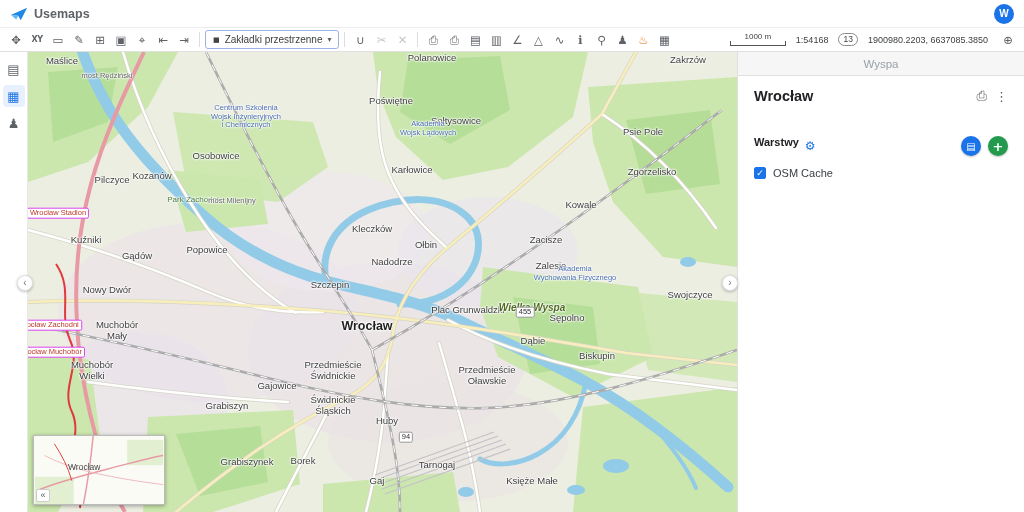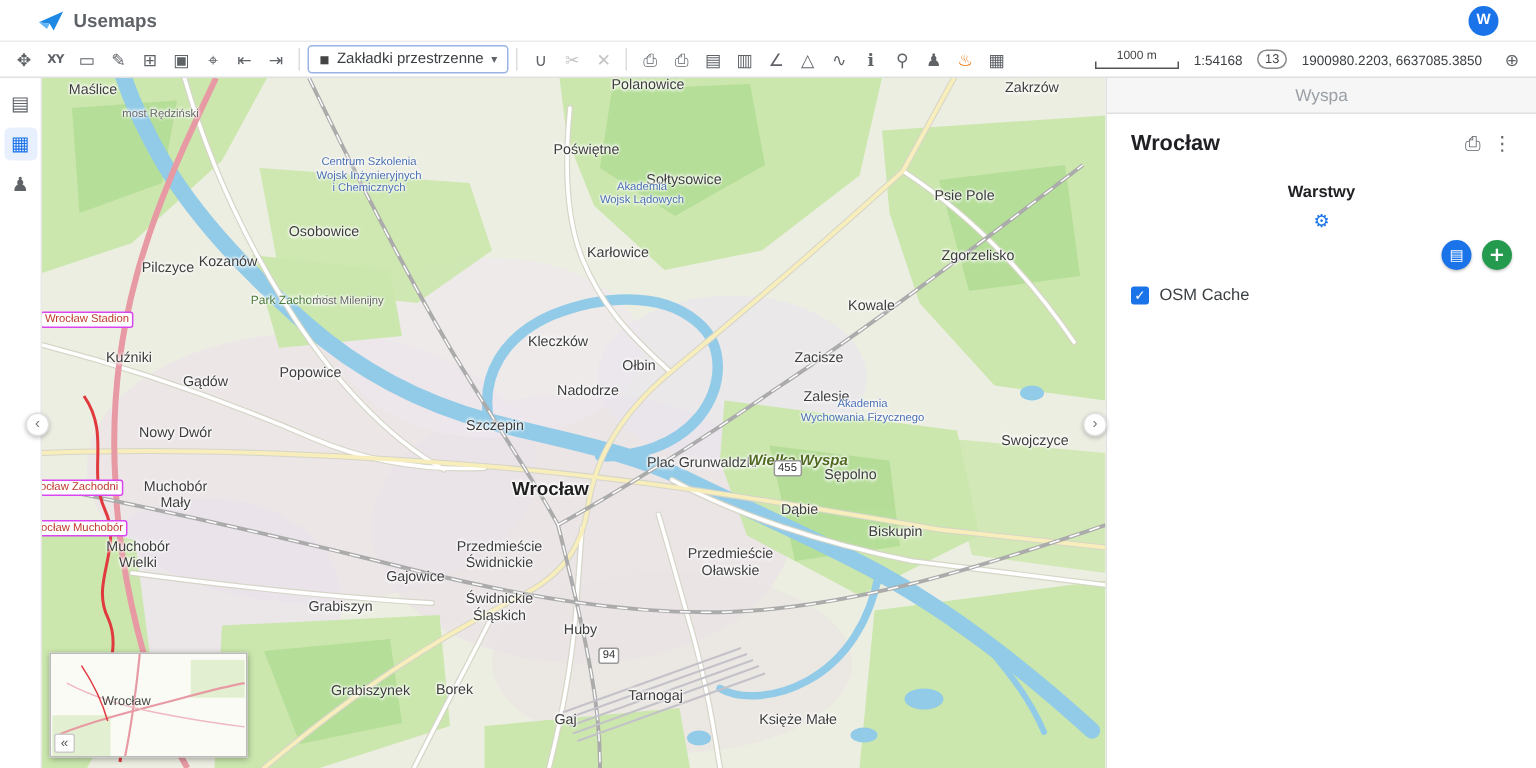--- a/index.html
+++ b/index.html
@@ -1,21 +1,21 @@
 <!DOCTYPE html>
 <html><head>
 <meta charset="utf-8">
 <style>
   * { box-sizing: border-box; margin:0; padding:0; }
   html,body { width:1024px; height:512px; overflow:hidden; }
   body { font-family:"Liberation Sans", sans-serif; background:#fff; color:#202124; }
   #app { width:1024px; height:512px; display:flex; flex-direction:column; }
 
   
-  #navbar { height:28px; display:flex; align-items:center; padding:0 25px; border-bottom:1px solid #ececec; background:#fff; flex:0 0 28px; }
+  #navbar { height:28px; display:flex; align-items:center; padding:0 10px; border-bottom:1px solid #ececec; background:#fff; flex:0 0 28px; }
   #logo { width:18px; height:16px; margin-right:6px; }
   #app-name { font-size:12.5px; font-weight:700; color:#5f6368; margin-right:24px; }
   #nav-menu { display:flex; align-items:center; gap:18px; }
   .nav-item { font-size:11px; color:#202124; cursor:pointer; white-space:nowrap; }
   #avatar { margin-left:auto; width:20px; height:20px; border-radius:50%; background:#1a73e8; color:#fff; font-size:10px; font-weight:700; display:flex; align-items:center; justify-content:center; cursor:pointer; }
 
   
   #toolbar { height:24px; display:flex; align-items:center; padding:0 6px; border-bottom:1px solid #e0e0e0; background:#fff; flex:0 0 24px; }
   .tb-group { display:flex; align-items:center; gap:1px; }
   .tb-btn { width:20px; height:19px; display:flex; align-items:center; justify-content:center; background:none; border:none; border-radius:3px; color:#5f6368; font-size:11.5px; font-family:"DejaVu Sans", sans-serif; cursor:pointer; padding:0; }
@@ -68,21 +68,21 @@
   #panel { flex:1; background:#fff; border-left:1px solid #e0e0e0; display:flex; flex-direction:column; }
   #panel-tabs { display:flex; height:24px; flex:0 0 24px; }
   .ptab { flex:1; display:flex; align-items:center; justify-content:center; font-size:11.5px; cursor:pointer; }
   .ptab.active { color:#202124; font-weight:700; border-bottom:2px solid #202124; background:#fff; }
   .ptab.inactive { color:#9aa0a6; background:#f6f6f6; border-bottom:1px solid #e0e0e0; }
   #panel-body { padding:12px 16px; }
   #panel-title-row { display:flex; align-items:center; }
   #panel-title { font-size:14.5px; font-weight:700; color:#202124; }
   #panel-title-actions { margin-left:auto; display:flex; align-items:center; gap:8px; }
   .p-icon-btn { border:none; background:none; color:#5f6368; font-size:13px; font-family:"DejaVu Sans", sans-serif; cursor:pointer; padding:0; }
-  #layers-row { display:flex; align-items:center; gap:6px; margin-top:18px;flex-direction:column; }
+  #layers-row { display:flex; gap:6px; margin-top:32px; }
   #layers-heading { font-size:11px; font-weight:700; color:#202124; }
   #layers-settings { color:#1a73e8; font-size:12px; }
   #layers-actions { margin-left:auto; display:flex; align-items:center; gap:7px; }
   .circle-btn { width:20px; height:20px; border-radius:50%; border:none; color:#fff; font-size:10px; font-family:"DejaVu Sans", sans-serif; display:flex; align-items:center; justify-content:center; cursor:pointer; padding:0; box-shadow:0 1px 2px rgba(0,0,0,.25); }
   #btn-layer-group { background:#1a73e8; }
   #btn-add-layer { background:#239a4e; font-size:13px; font-weight:700; }
   #layer-list { margin-top:9px; }
   .layer-row { display:flex; align-items:center; gap:7px; padding:2px 0; }
   .cbx { width:12px; height:12px; border-radius:2px; border:1.5px solid #999; background:#fff; font-size:9px; line-height:10px; text-align:center; color:#fff; cursor:pointer; }
   .cbx.on { background:#1a73e8; border-color:#1a73e8; }
@@ -292,21 +292,21 @@
           <div class="mlabel place" style="left: 58px; top: 188px;">Kuźniki</div>
           <div class="mlabel place" style="left: 109px; top: 204px;">Gądów</div>
           <div class="mlabel place" style="left: 179px; top: 198px;">Popowice</div>
           <div class="mlabel place" style="left: 344px; top: 177px;">Kleczków</div>
           <div class="mlabel place" style="left: 398px; top: 193px;">Ołbin</div>
           <div class="mlabel place" style="left: 518px; top: 188px;">Zacisze</div>
           <div class="mlabel place" style="left: 523px; top: 214px;">Zalesie</div>
           <div class="mlabel poi" style="left: 547px; top: 222px;">Akademia
 Wychowania Fizycznego</div>
           <div class="mlabel place" style="left: 364px; top: 210px;">Nadodrze</div>
-          <div class="mlabel place" style="left: 79px; top: 238px; padding-left: 20px;">Nowy Dwór</div>
+          <div class="mlabel place" style="left: 69px; top: 238px; padding-left: 20px;">Nowy Dwór</div>
           <div class="mlabel place" style="left: 302px; top: 233px;">Szczepin</div>
           <div class="mlabel place" style="left: 662px; top: 243px;">Swojczyce</div>
           <div class="mlabel place" style="left: 440px; top: 258px;">Plac Grunwaldzki</div>
           <div class="mlabel district-green" style="left: 504px; top: 256px;">Wielka Wyspa</div>
           <div class="mlabel badge" style="left: 497px; top: 260px;">455</div>
           <div class="mlabel place" style="left: 539px; top: 266px;">Sępolno</div>
           <div class="mlabel station" style="left: 20px; top: 273px;">Wrocław Zachodni</div>
           <div class="mlabel place" style="left: 89px; top: 279px;">Muchobór
 Mały</div>
           <div class="mlabel city" style="left: 339px; top: 274px;">Wrocław</div>

